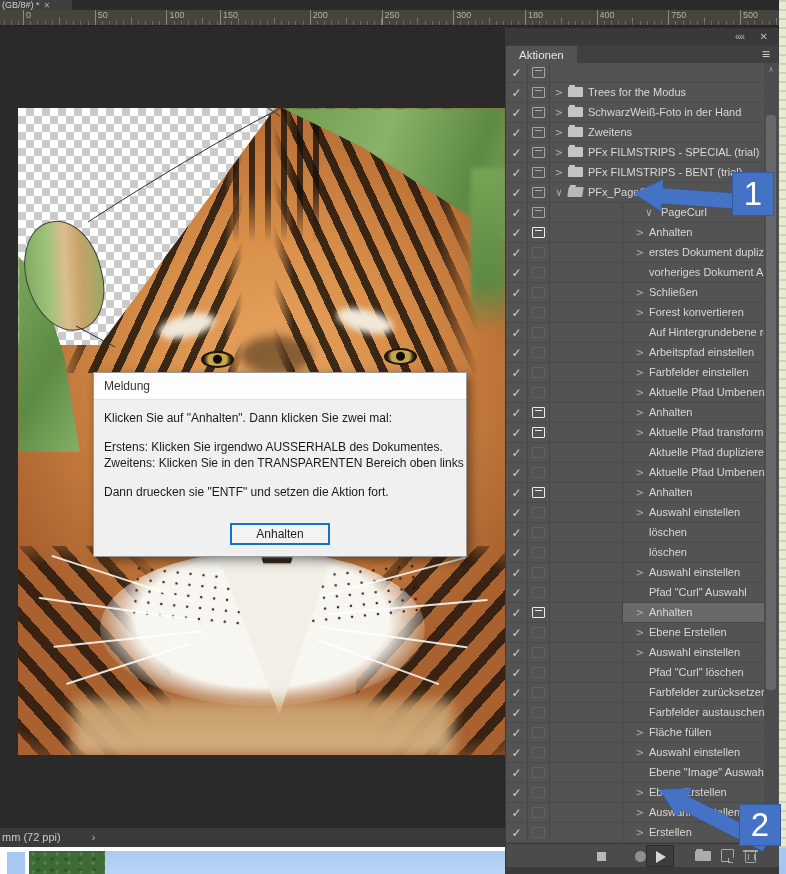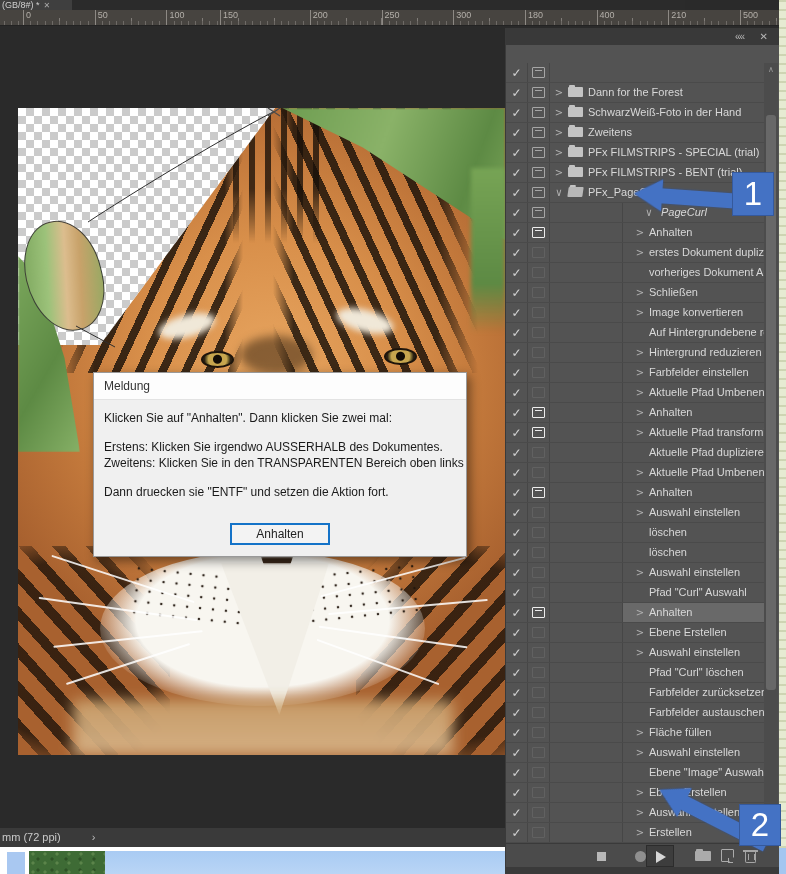--- a/index.html
+++ b/index.html
@@ -148,21 +148,21 @@
   .dlgicon.bright { border:1px solid #ededed; } .dlgicon.bright::after { content:""; display:block; margin:2px auto 0; width:7px; height:1px; background:#ededed; }
   .dlgicon.dim { border:1px solid #616161; }
   .rcontent { flex:1; position:relative; font-size:11px; color:#d8d8d8; line-height:19px; white-space:nowrap; overflow:hidden; }
   .rcontent .exp { display:inline-block; width:14px; color:#b0b0b0; font-size:10px; text-align:center;
     font-family:"DejaVu Sans",sans-serif; transform:scaleY(1.1); }
   .rcontent.folder { padding-left:2px; }
   .fold { display:inline-block; width:15px; height:10px; background:#c4c4c4; border-radius:1px;
     position:relative; margin:0 5px -1px 2px; }
   .fold::before { content:""; position:absolute; left:1px; top:-2px; width:6px; height:2px; background:#c4c4c4; border-radius:1px 1px 0 0; }
   .fold.open { background:#b8b8b8; transform:skewX(-8deg); }
-  .rcontent.action { margin-left:72px; border-left:1px solid #464646; padding-left:19px;font-style:italic; }
+  .rcontent.action { margin-left:72px; border-left:1px solid #464646; padding-left:19px; }
   .rcontent.action .lbl { margin-left:5px; }
   .rcontent.step { margin-left:72px; border-left:1px solid #464646; padding-left:10px; }
   .rcontent.step .lbl { margin-left:2px; }
   .rcontent.selected { background:#696969; }
 
   .scrollbar { position:absolute; left:258px; top:35px; width:14px; height:780px; background:#4c4c4c; }
   .scroll-up { position:absolute; left:0; top:2px; width:14px; text-align:center; color:#9a9a9a; font-size:8px;
     font-family:"DejaVu Sans",sans-serif; }
   .scroll-thumb { position:absolute; left:2px; top:52px; width:10px; height:575px; background:#686868; border-radius:3px; }
 
@@ -222,21 +222,21 @@
   <div class="ruler" id="ruler">
       <span class="rlabel" style="left: 26px;">0</span>
       <span class="rlabel" style="left: 97.7px;">50</span>
       <span class="rlabel" style="left: 169.4px;">100</span>
       <span class="rlabel" style="left: 223px;">150</span>
       <span class="rlabel" style="left: 312.8px;">200</span>
       <span class="rlabel" style="left: 384.5px;">250</span>
       <span class="rlabel" style="left: 456.2px;">300</span>
       <span class="rlabel" style="left: 527.9px;">180</span>
       <span class="rlabel" style="left: 599.6px;">400</span>
-      <span class="rlabel" style="left: 671.3px;">210</span>
+      <span class="rlabel" style="left: 671.3px;">750</span>
       <span class="rlabel" style="left: 743px;">500</span>
     </div>
 
   <div class="canvas">
     <div class="document">
       <div class="stripes-left"></div>
       <div class="stripes-right"></div>
       <div class="stripes-center"></div>
       <div class="grass-tr"></div>
       <div class="grass-right"></div>
@@ -293,34 +293,38 @@
     <div class="bs-blue1"></div>
     <div class="bs-green"></div>
     <div class="bs-sky"></div>
   </div>
 
   <div class="panel">
     <div class="panel-topstrip">
       <span class="pt-ico ico-collapse">««</span>
       <span class="pt-ico ico-close">✕</span>
     </div>
+    <div class="panel-tabbar">
+      <span class="panel-tab">Aktionen</span>
+      <span class="panel-menu">≡</span>
+    </div>
 
     <div class="rows" id="rows">
         <div class="row">
           <div class="cell-check"><span class="tick">✓</span></div>
           <div class="cell-dlg">
             <span class="dlgicon gray"></span>
           </div>
         </div>
         <div class="row">
           <div class="cell-check"><span class="tick">✓</span></div>
           <div class="cell-dlg">
             <span class="dlgicon gray"></span>
           </div>
-          <div class="rcontent folder"><span class="exp">&gt;</span><span class="fold"></span><span class="lbl">Dann for the Forest</span></div>
+          <div class="rcontent folder"><span class="exp">&gt;</span><span class="fold"></span><span class="lbl">Trees for the Modus</span></div>
         </div>
         <div class="row">
           <div class="cell-check"><span class="tick">✓</span></div>
           <div class="cell-dlg">
             <span class="dlgicon gray"></span>
           </div>
           <div class="rcontent folder"><span class="exp">&gt;</span><span class="fold"></span><span class="lbl">SchwarzWeiß-Foto in der Hand</span></div>
         </div>
         <div class="row">
           <div class="cell-check"><span class="tick">✓</span></div>
@@ -383,35 +387,35 @@
           <div class="cell-dlg">
             <span class="dlgicon dim"></span>
           </div>
           <div class="rcontent step"><span class="exp">&gt;</span><span class="lbl">Schließen</span></div>
         </div>
         <div class="row">
           <div class="cell-check"><span class="tick">✓</span></div>
           <div class="cell-dlg">
             <span class="dlgicon dim"></span>
           </div>
-          <div class="rcontent step"><span class="exp">&gt;</span><span class="lbl">Image konvertieren</span></div>
+          <div class="rcontent step"><span class="exp">&gt;</span><span class="lbl">Forest konvertieren</span></div>
         </div>
         <div class="row">
           <div class="cell-check"><span class="tick">✓</span></div>
           <div class="cell-dlg">
             <span class="dlgicon dim"></span>
           </div>
           <div class="rcontent step"><span class="exp"></span><span class="lbl">Auf Hintergrundebene reduzieren</span></div>
         </div>
         <div class="row">
           <div class="cell-check"><span class="tick">✓</span></div>
           <div class="cell-dlg">
             <span class="dlgicon dim"></span>
           </div>
-          <div class="rcontent step"><span class="exp">&gt;</span><span class="lbl">Hintergrund reduzieren</span></div>
+          <div class="rcontent step"><span class="exp">&gt;</span><span class="lbl">Arbeitspfad einstellen</span></div>
         </div>
         <div class="row">
           <div class="cell-check"><span class="tick">✓</span></div>
           <div class="cell-dlg">
             <span class="dlgicon dim"></span>
           </div>
           <div class="rcontent step"><span class="exp">&gt;</span><span class="lbl">Farbfelder einstellen</span></div>
         </div>
         <div class="row">
           <div class="cell-check"><span class="tick">✓</span></div>

